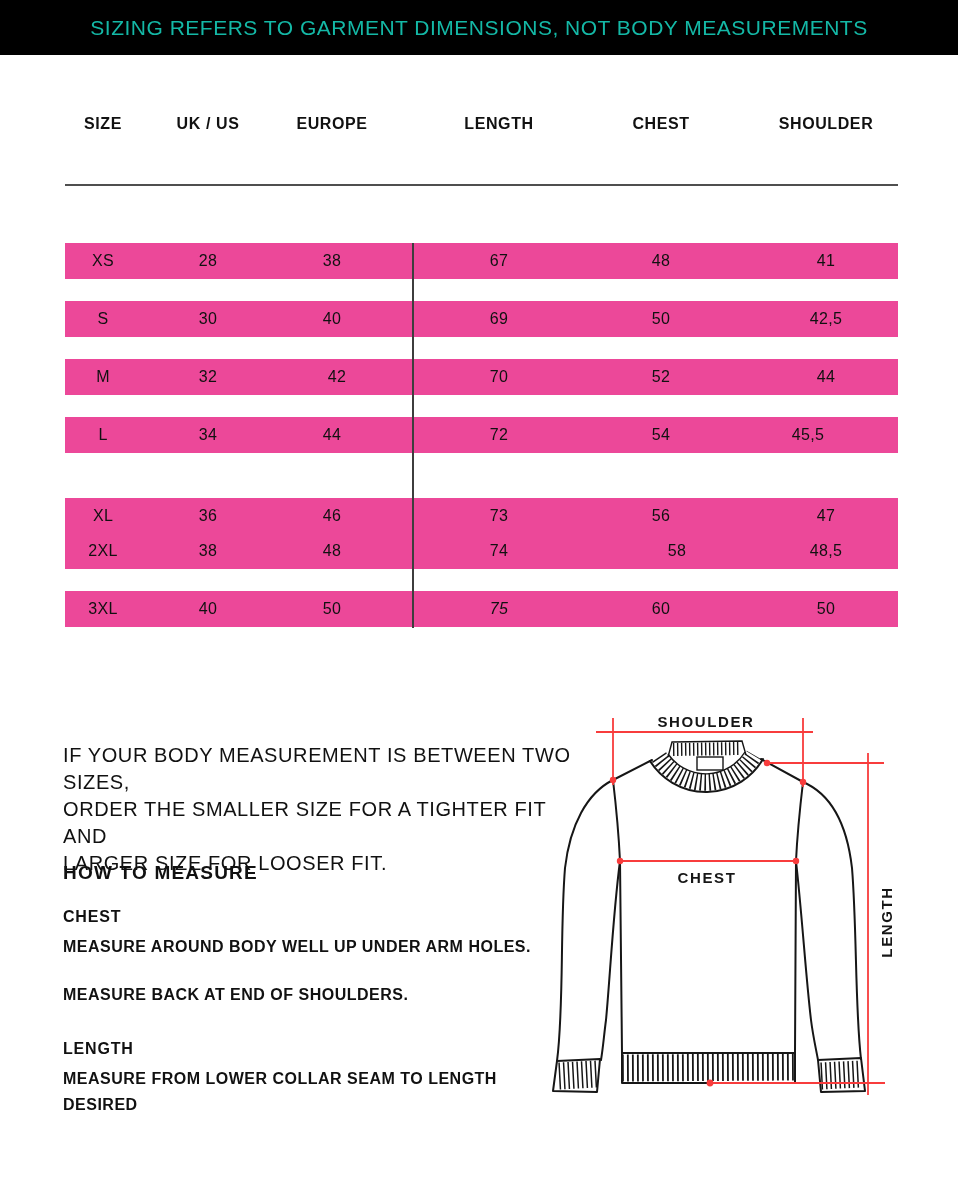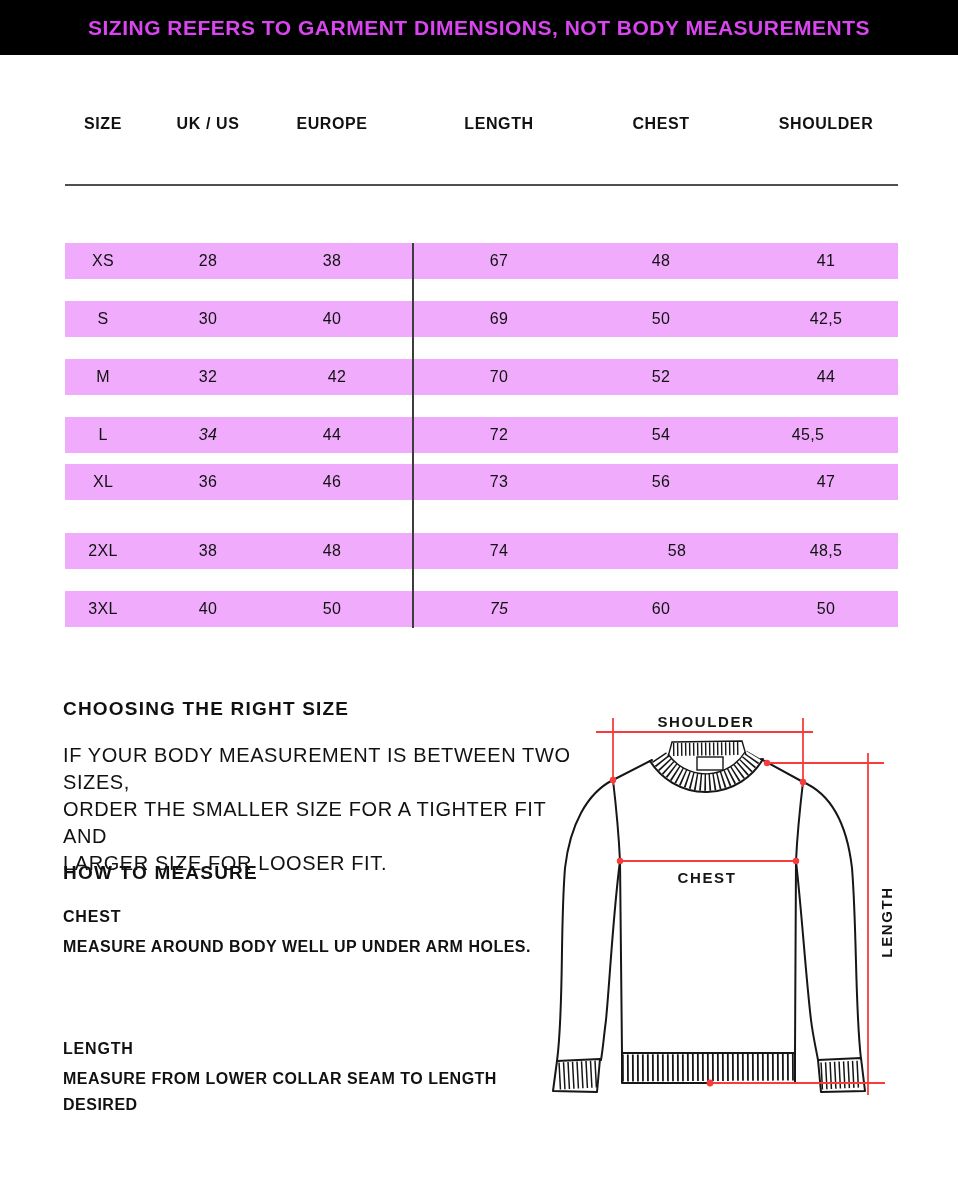--- a/index.html
+++ b/index.html
@@ -1,28 +1,28 @@
 <!DOCTYPE html>
 <html style="--accent: #f83c3c;"><head>
 <meta charset="utf-8">
 <style>
   html,body{margin:0;padding:0;background:#fff;}
   .page{position:relative;width:958px;height:1188px;background:#ffffff;overflow:hidden;
         font-family:"Liberation Sans",sans-serif;color:#111;}
   
   .banner{position:absolute;left:0;top:0;width:958px;height:55px;background:#000;
           display:flex;align-items:center;justify-content:center;}
-  .banner span{color:#d946ef;font-weight:700;font-size:21px;letter-spacing:0.5px;white-space:nowrap;}
+  .banner span{color:#14b8a6;font-weight:400;font-size:21px;letter-spacing:0.5px;white-space:nowrap;}
   
   .thead-row{position:absolute;left:65px;top:112px;width:833px;height:24px;}
   .cell{position:absolute;transform:translateX(-50%);white-space:nowrap;line-height:24px;
         font-size:16px;}
   .cell.th{font-weight:700;letter-spacing:0.6px;}
   .head-sep{position:absolute;left:65px;top:184px;width:833px;height:2px;background:#4f4f4f;}
-  .trow{position:absolute;left:65px;width:833px;height:36px;background:#f0abfc;}
+  .trow{position:absolute;left:65px;width:833px;height:36px;background:#ec4899;}
   .trow .cell{line-height:36px;font-weight:400;letter-spacing:0.3px;}
   .col-divider{position:absolute;left:412px;top:243px;width:2px;height:385px;background:#3d3d3d;}
   
   .h2{position:absolute;left:63px;font-size:19px;font-weight:700;letter-spacing:1.2px;white-space:nowrap;}
   .para{position:absolute;left:63px;width:520px;font-size:20px;letter-spacing:0.6px;
         line-height:27px;white-space:pre-line;}
   .measure-item{position:absolute;left:63px;width:520px;}
   .measure-label{font-size:16px;font-weight:700;letter-spacing:0.8px;}
   .measure-text{margin-top:8px;font-size:16px;letter-spacing:0.5px;line-height:26px;white-space:pre-line;font-weight:bold;}
   
@@ -73,27 +73,27 @@
       <div class="trow" style="top: 359px;">
         <div class="cell" style="left: 38px;">M</div>
         <div class="cell" style="left: 143px;">32</div>
         <div class="cell" style="left: 272px;">42</div>
         <div class="cell" style="left: 434px;">70</div>
         <div class="cell" style="left: 596px;">52</div>
         <div class="cell" style="left: 761px;">44</div>
       </div>
       <div class="trow" style="top: 417px;">
         <div class="cell" style="left: 38px;">L</div>
-        <div class="cell" style="left: 143px; font-style: italic;">34</div>
+        <div class="cell" style="left: 143px;">34</div>
         <div class="cell" style="left: 267px;">44</div>
         <div class="cell" style="left: 434px;">72</div>
         <div class="cell" style="left: 596px;">54</div>
         <div class="cell" style="left: 743px;">45,5</div>
       </div>
-      <div class="trow" style="top: 464px;">
+      <div class="trow" style="top: 498px;">
         <div class="cell" style="left: 38px;">XL</div>
         <div class="cell" style="left: 143px;">36</div>
         <div class="cell" style="left: 267px;">46</div>
         <div class="cell" style="left: 434px;">73</div>
         <div class="cell" style="left: 596px;">56</div>
         <div class="cell" style="left: 761px;">47</div>
       </div>
       <div class="trow" style="top: 533px;">
         <div class="cell" style="left: 38px;">2XL</div>
         <div class="cell" style="left: 143px;">38</div>
@@ -106,32 +106,32 @@
         <div class="cell" style="left: 38px;">3XL</div>
         <div class="cell" style="left: 143px;">40</div>
         <div class="cell" style="left: 267px;">50</div>
         <div class="cell" style="left: 434px; font-style: italic;">75</div>
         <div class="cell" style="left: 596px;">60</div>
         <div class="cell" style="left: 761px;">50</div>
       </div>
     </div>
   <div class="col-divider"></div>
 
-  <div class="h2" style="top:698px">CHOOSING THE RIGHT SIZE</div>
   <div class="para" style="top:742px">IF YOUR BODY MEASUREMENT IS BETWEEN TWO SIZES,
 ORDER THE SMALLER SIZE FOR A TIGHTER FIT AND
 LARGER SIZE FOR LOOSER FIT.</div>
 
   <div class="h2" style="top:862px">HOW TO MEASURE</div>
   <div>
       <div class="measure-item" style="top: 908px;">
         <div class="measure-label">CHEST</div>
         <div class="measure-text">MEASURE AROUND BODY WELL UP UNDER ARM HOLES.</div>
       </div>
       <div class="measure-item" style="top: 974px;">
+        <div class="measure-text">MEASURE BACK AT END OF SHOULDERS.</div>
       </div>
       <div class="measure-item" style="top: 1040px;">
         <div class="measure-label">LENGTH</div>
         <div class="measure-text">MEASURE FROM LOWER COLLAR SEAM TO LENGTH
 DESIRED</div>
       </div>
     </div>
 
   <svg class="diagram" viewBox="0 0 418 498">
     <g>

